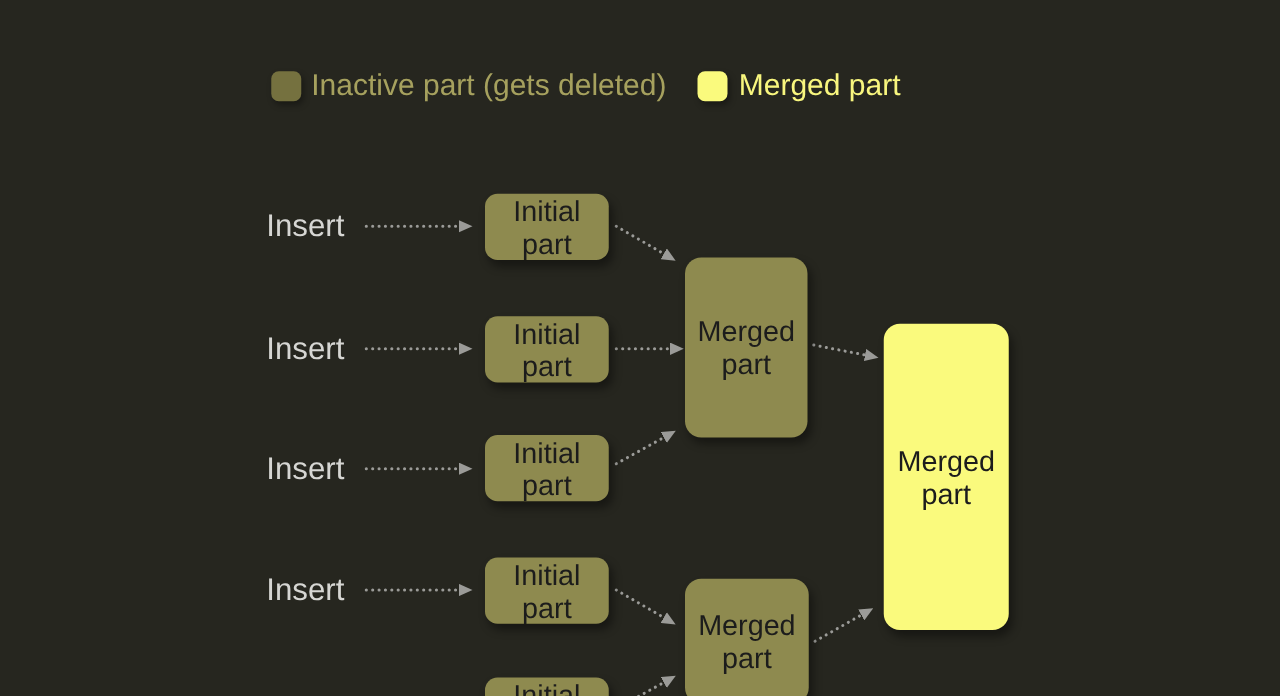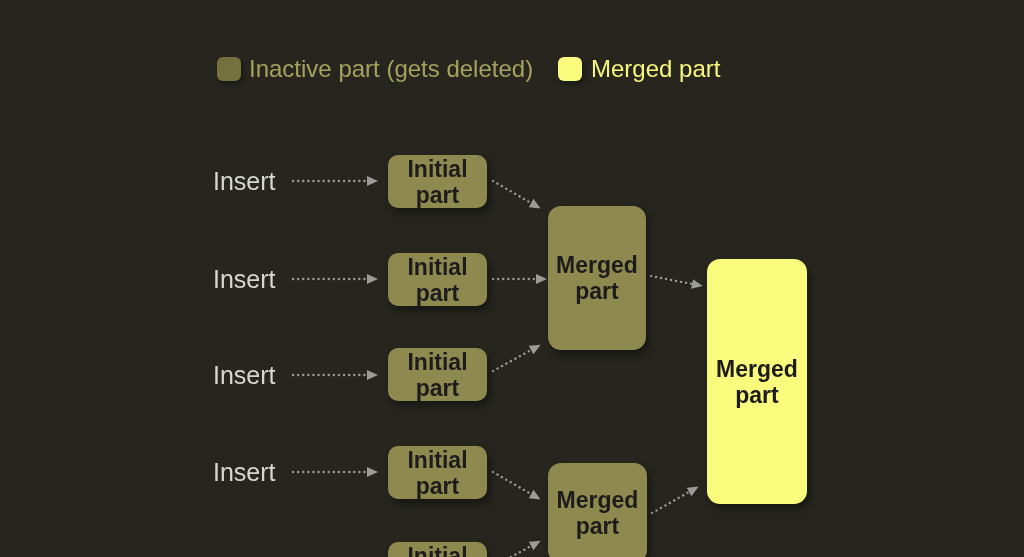--- a/index.html
+++ b/index.html
@@ -51,21 +51,21 @@
     height:32px;line-height:32px;
     font-size:25px;font-weight:400;
     color:var(--insert-text);
   }
   
   .node{
     position:absolute;
     display:flex;align-items:center;justify-content:center;
     text-align:center;
     color:var(--node-text);
-    font-size:23px;line-height:26px;font-weight:700;
+    font-size:23px;line-height:26px;font-weight:400;
     box-shadow:3px 5px 7px rgba(0,0,0,0.38);
   }
   .node .node-label{width:84px;}
   .node.initial{
     left:388px;width:99px;height:53px;
     border-radius:10px;
     background:var(--inactive-fill);
   }
   .node.merged{
     background:var(--inactive-fill);

